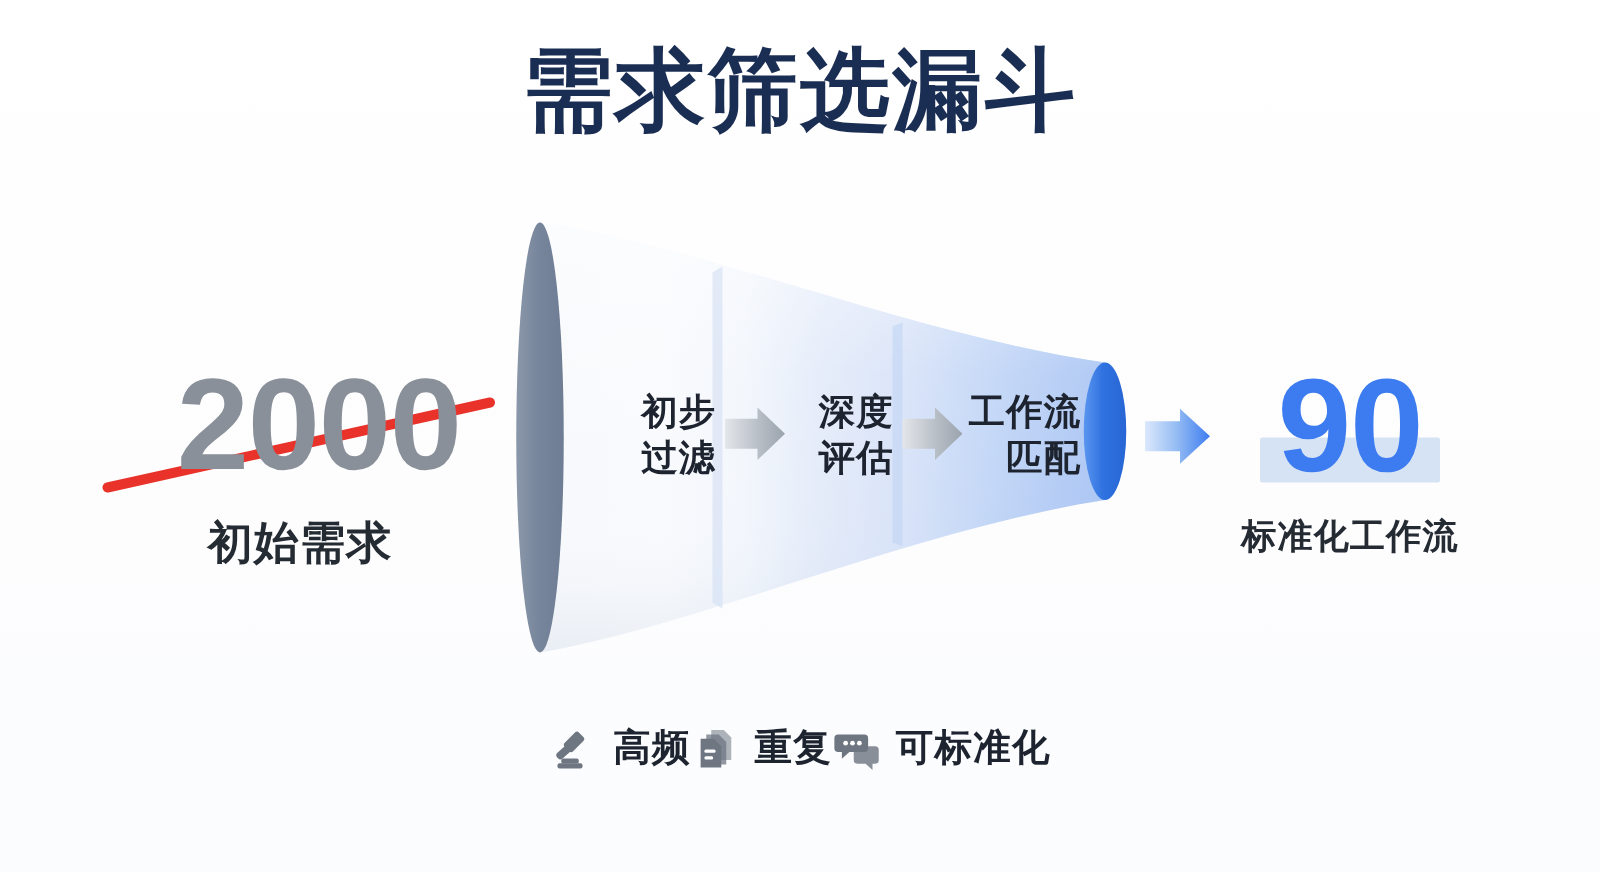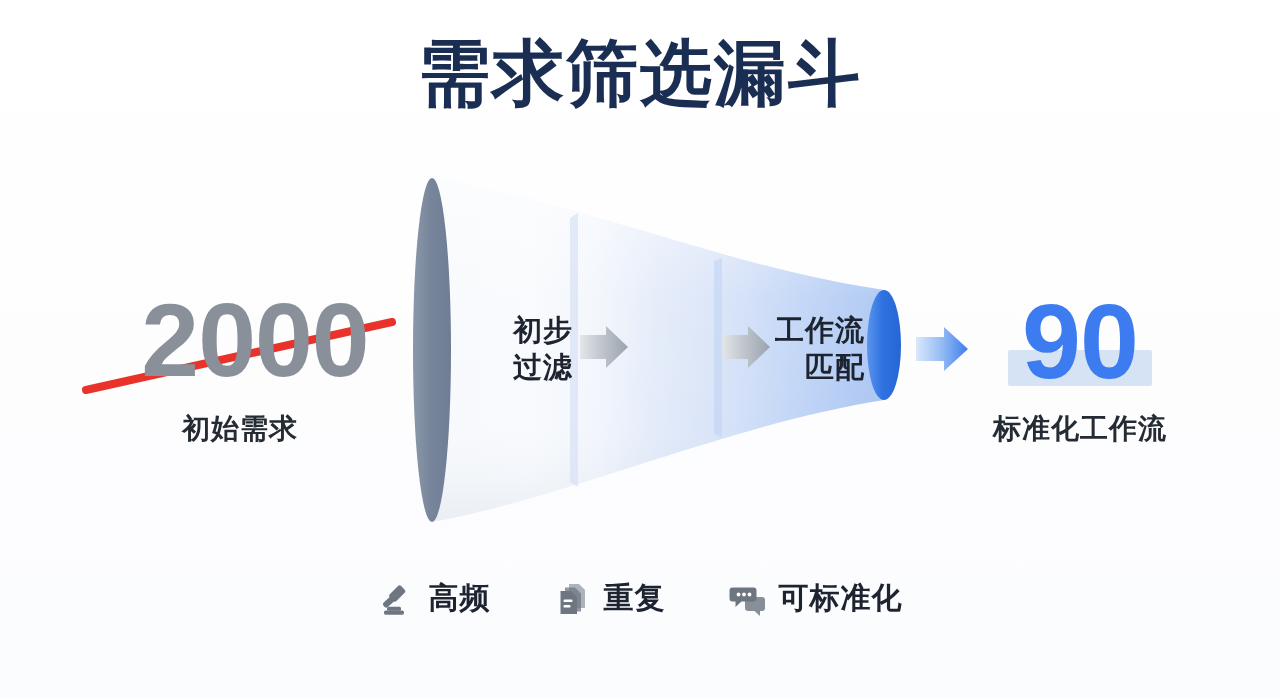--- a/index.html
+++ b/index.html
@@ -63,21 +63,21 @@
     line-height: 1.0;
     font-weight: 700;
     color: #8a9099;
     letter-spacing: -1px;
     position: relative;
     display: inline-block;
     margin-left: 30px;
   }
   #left-label {
     margin-top: 18px;
-    font-size: 28px;
+    font-size: 36px;
     font-weight: 700;
     color: #252b33;
     letter-spacing: 1px;
   }
 
   
   #right-metric {
     position: absolute;
     left: 960px;
     top: 288px;
@@ -131,21 +131,20 @@
 
   
   #legend {
     position: absolute;
     left: 0;
     top: 578px;
     width: 1280px;
     display: flex;
     justify-content: center;
     align-items: center;
-    gap: 62px;
   }
   .legend-item {
     display: flex;
     align-items: center;
     gap: 11px;
   }
   .legend-icon {
     width: 40px;
     height: 40px;
     display: block;
@@ -231,20 +230,22 @@
     <line x1="86" y1="390" x2="392" y2="322" stroke="#e8322a" stroke-width="8" stroke-linecap="round"></line>
   </svg>
 
   <div id="left-metric">
     <div id="left-value">2000</div>
     <div id="left-label">初始需求</div>
   </div>
 
   <div class="stage-label" id="stage-0">初步
 过滤</div>
+  <div class="stage-label" id="stage-1">深度
+评估</div>
   <div class="stage-label" id="stage-2">工作流
 匹配</div>
 
   <div id="right-metric">
     <div id="right-value-wrap">
       <div id="right-highlight"></div>
       <div id="right-value">90</div>
     </div>
     <div id="right-label">标准化工作流</div>
   </div>

